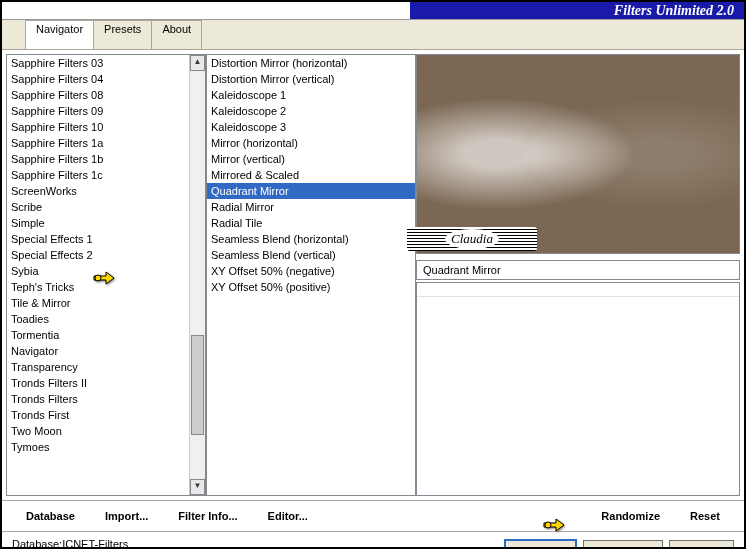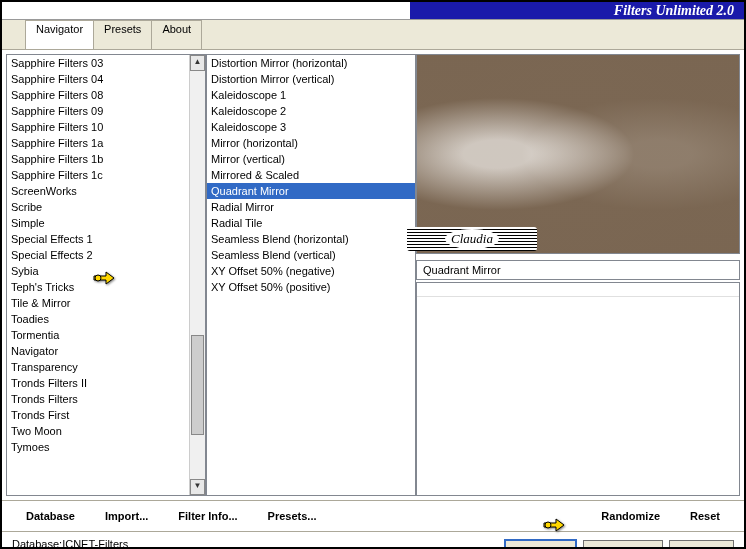--- a/index.html
+++ b/index.html
@@ -143,21 +143,21 @@
 </div>
 
 <div class="watermark">
   <div class="watermark-inner">Claudia</div>
 </div>
 
 <div class="toolbar">
   <div class="toolbar-btn">Database</div>
   <div class="toolbar-btn">Import...</div>
   <div class="toolbar-btn">Filter Info...</div>
-  <div class="toolbar-btn">Presets...</div>
+  <div class="toolbar-btn">Editor...</div>
   <div class="toolbar-spacer"></div>
   <div class="toolbar-btn">Randomize</div>
   <div class="toolbar-btn">Reset</div>
 </div>
 
 <div class="footer">
   <div class="footer-info">
     <div class="footer-row">
       <span class="footer-label">Database:</span>
       <span>ICNET-Filters</span>

